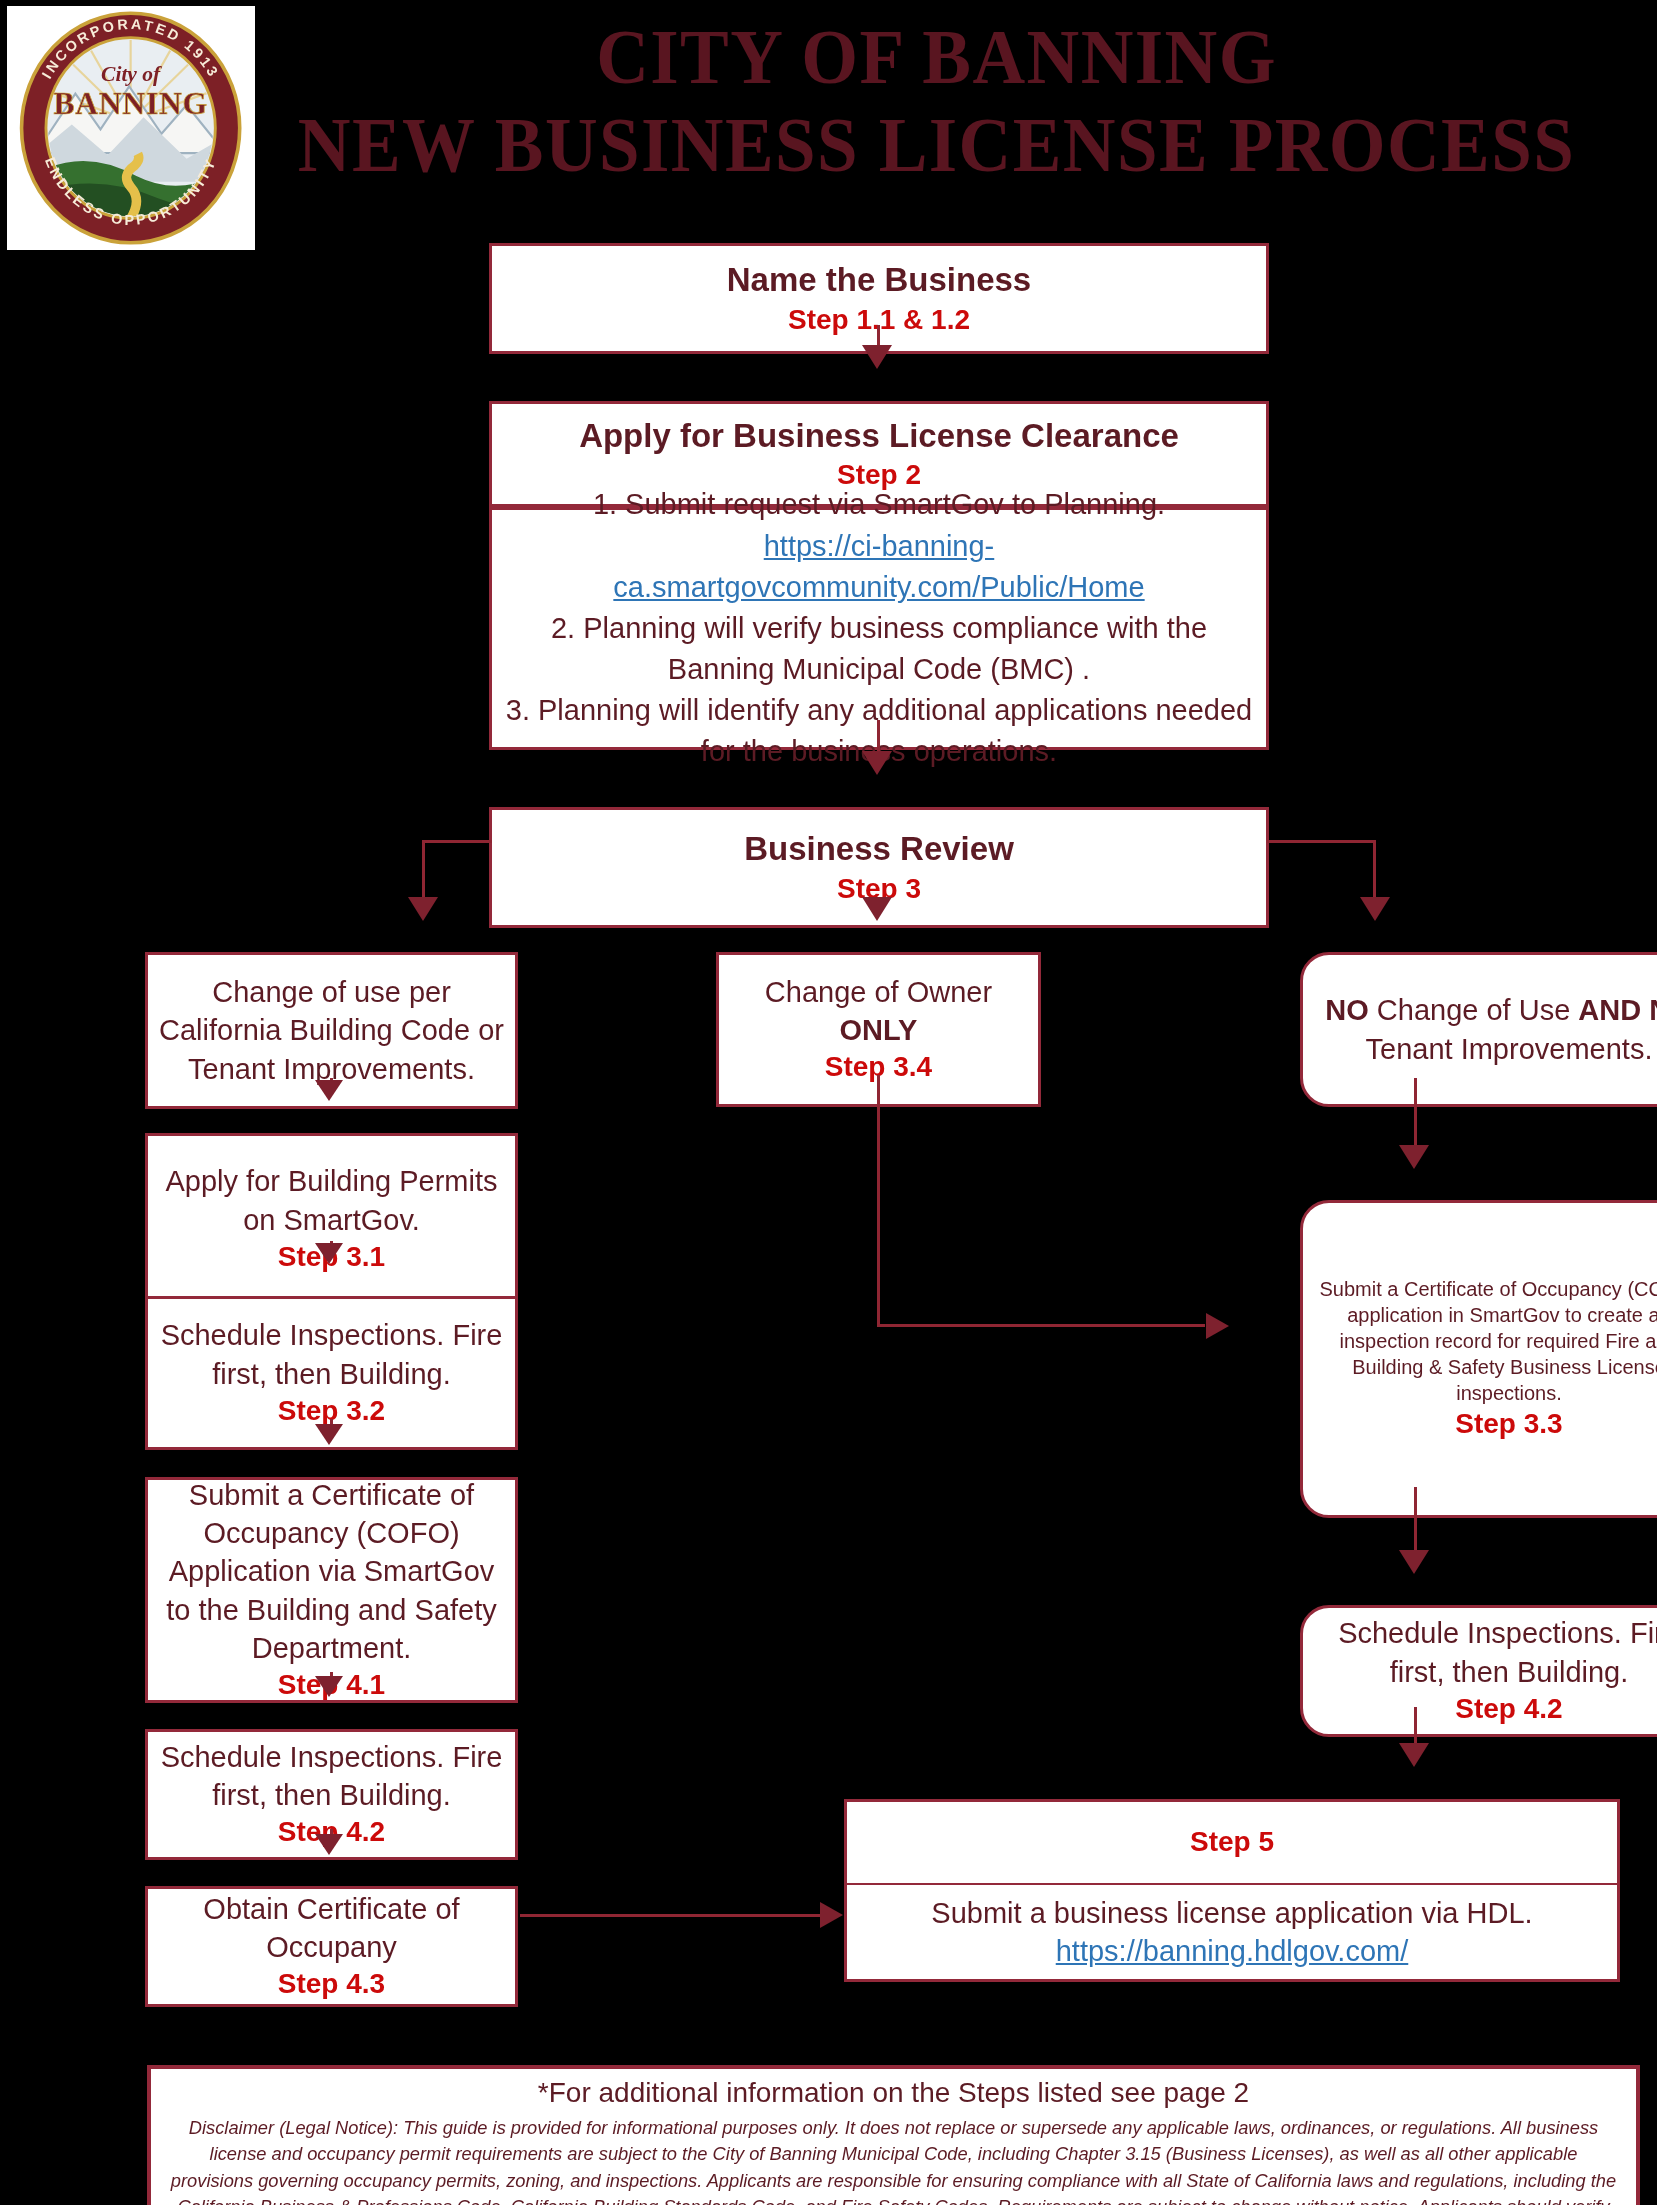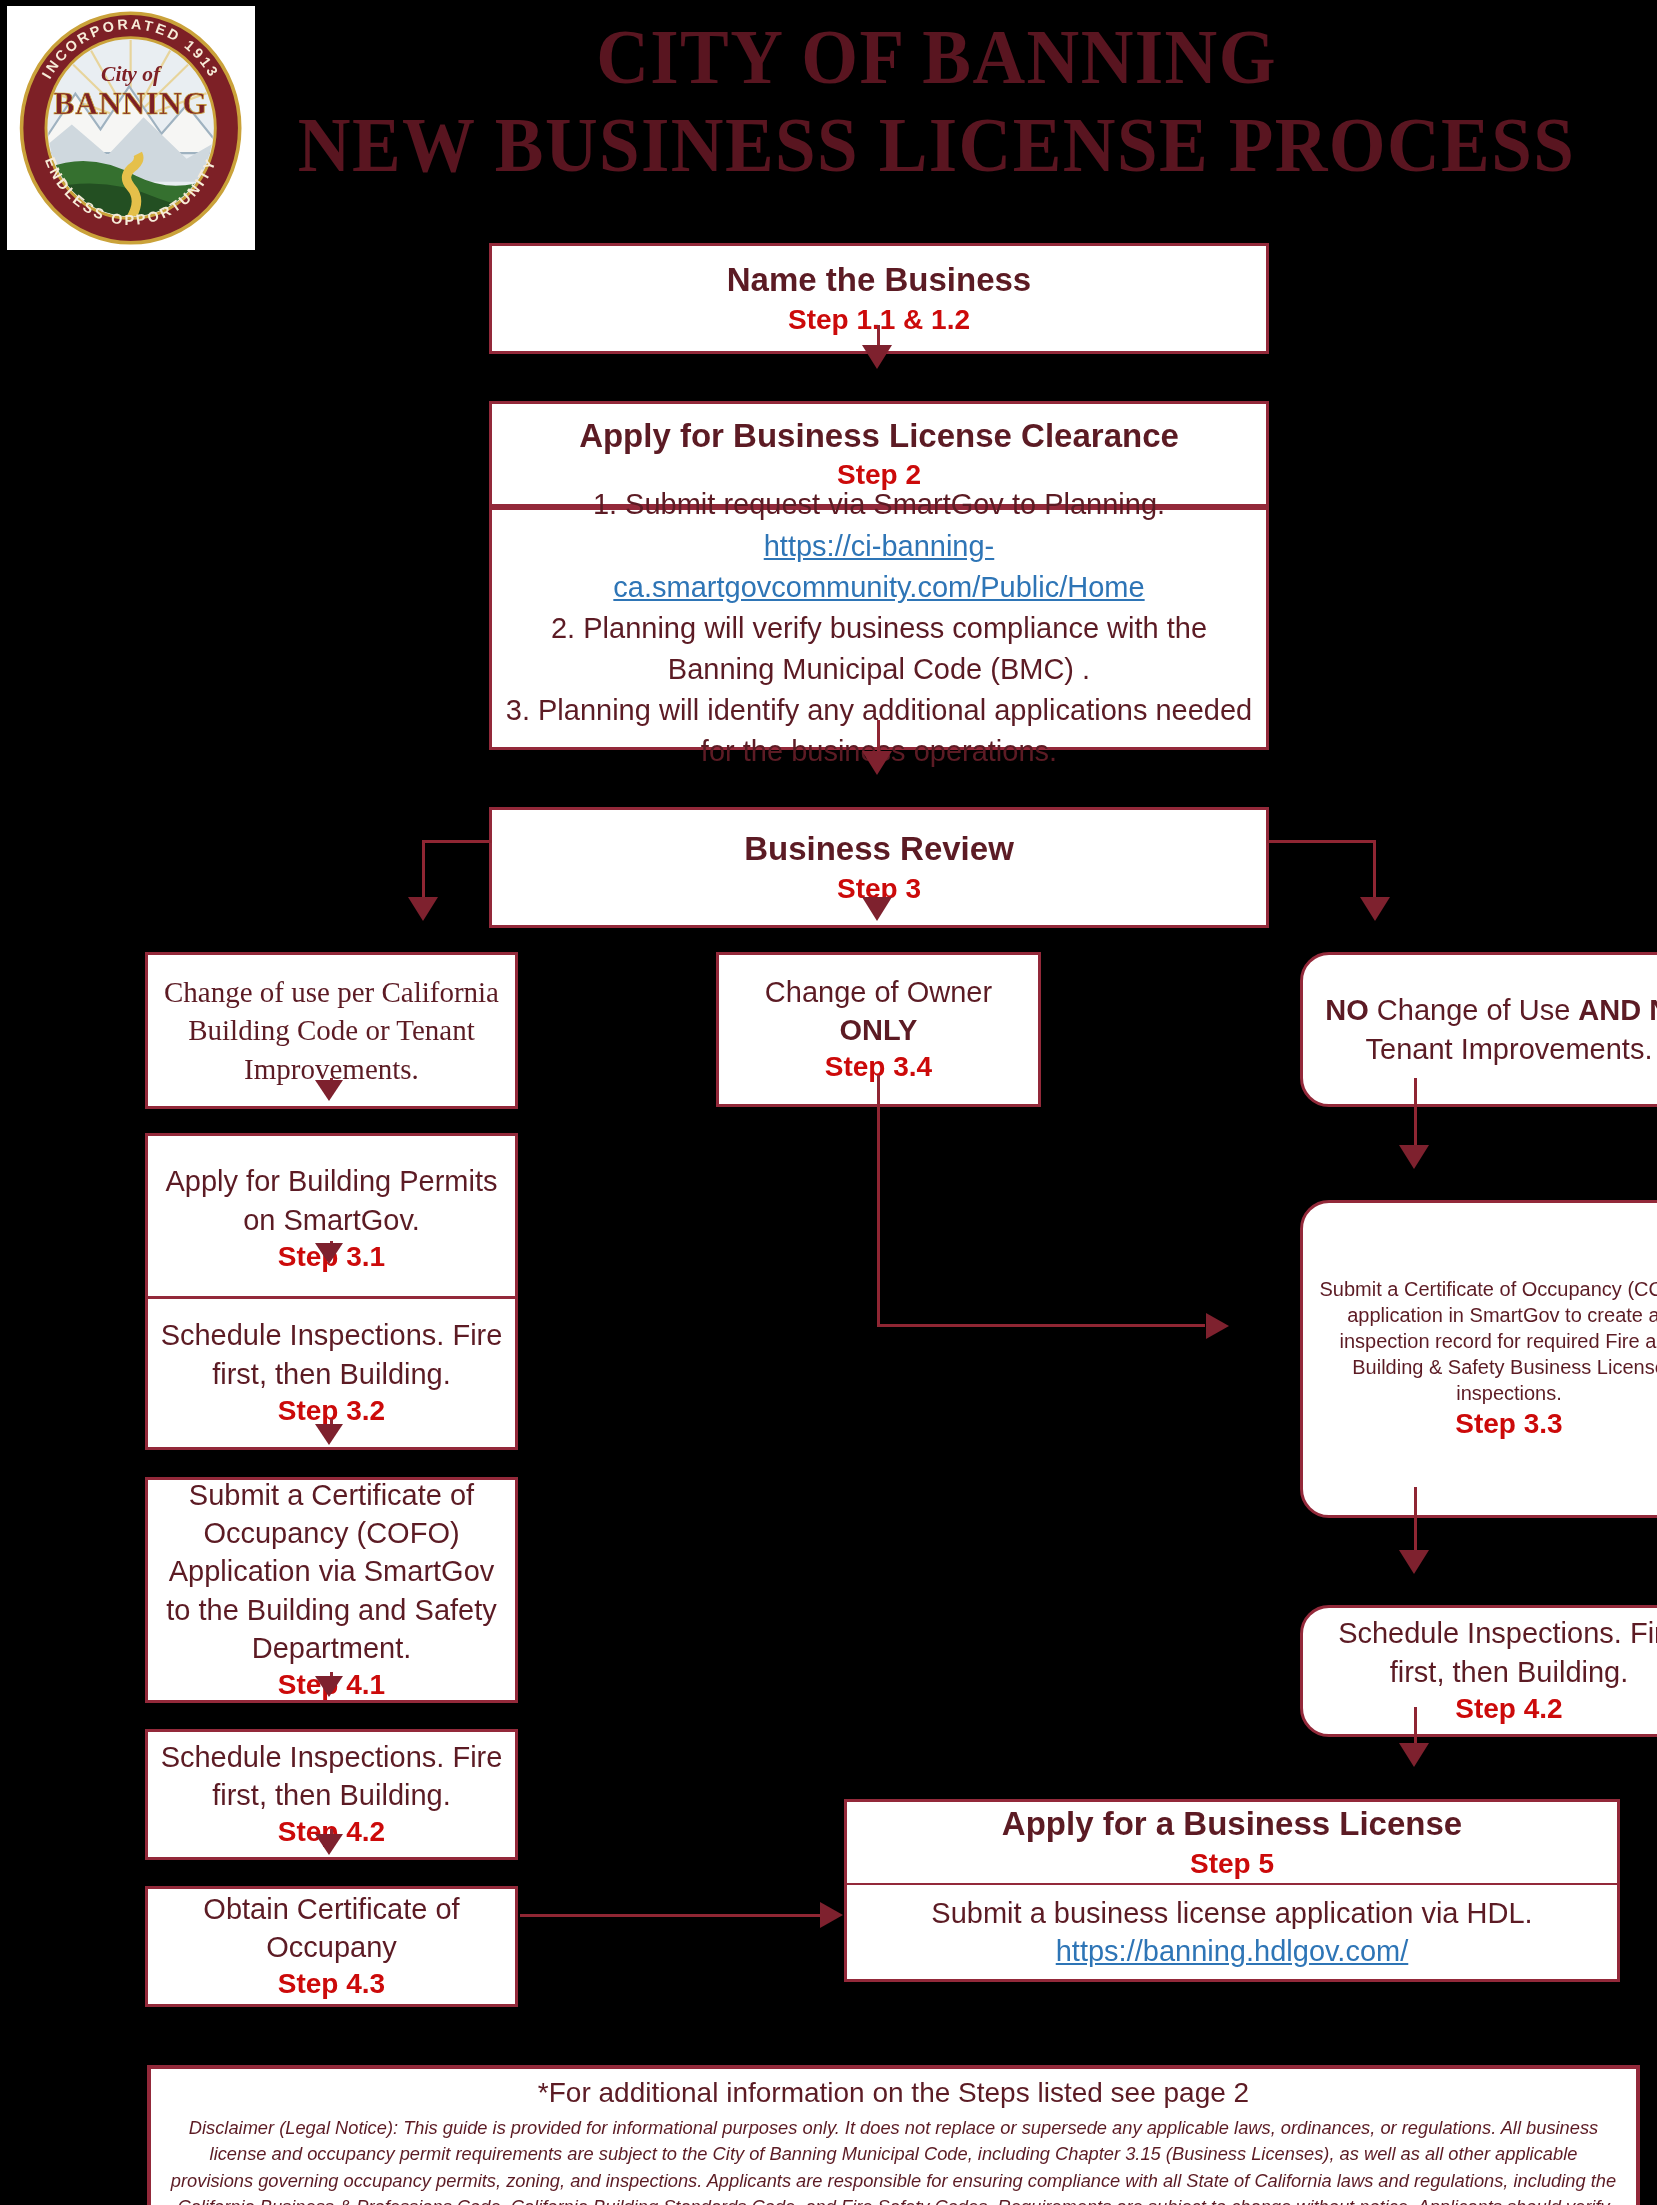--- a/index.html
+++ b/index.html
@@ -38,21 +38,21 @@
 
   
   .col-main{left:489px;width:780px;}
   .box-name{top:212px;height:111px;}
   .box-clear-head{top:370px;height:106px;}
   .box-clear-body{top:476px;height:243px;font-size:29px;line-height:1.42;}
   .box-review{top:776px;height:121px;}
 
   
   .col-left{left:145px;width:373px;}
-  .box-use{top:921px;height:157px;font-family:Liberation Serif, serif;}
+  .box-use{top:921px;height:157px;}
   .box-31{top:1102px;height:172px;}
   .box-32{top:1265px;height:154px;}
   .box-41{top:1446px;height:226px;}
   .box-42l{top:1698px;height:131px;}
   .box-43{top:1855px;height:121px;}
 
   
   .box-owner{left:716px;width:325px;top:921px;height:155px;}
 
   
@@ -198,21 +198,20 @@
     <div class="step">Step 3.3</div>
   </div>
 
   <div class="box col-right box-42r">
     <div class="bt">Schedule Inspections. Fire first, then Building.</div>
     <div class="step">Step 4.2</div>
   </div>
 
   <div class="box box-apply">
     <div class="apply-head">
-      <div class="box-title">Apply for a Business License</div>
       <div class="step">Step 5</div>
     </div>
     <div class="apply-body">
       <div class="bt">Submit a business license application via HDL.</div>
       <a class="link">https://banning.hdlgov.com/</a>
     </div>
   </div>
 
   <div class="box box-footer">
     <div class="footer-note">*For additional information on the Steps listed see page 2</div>

